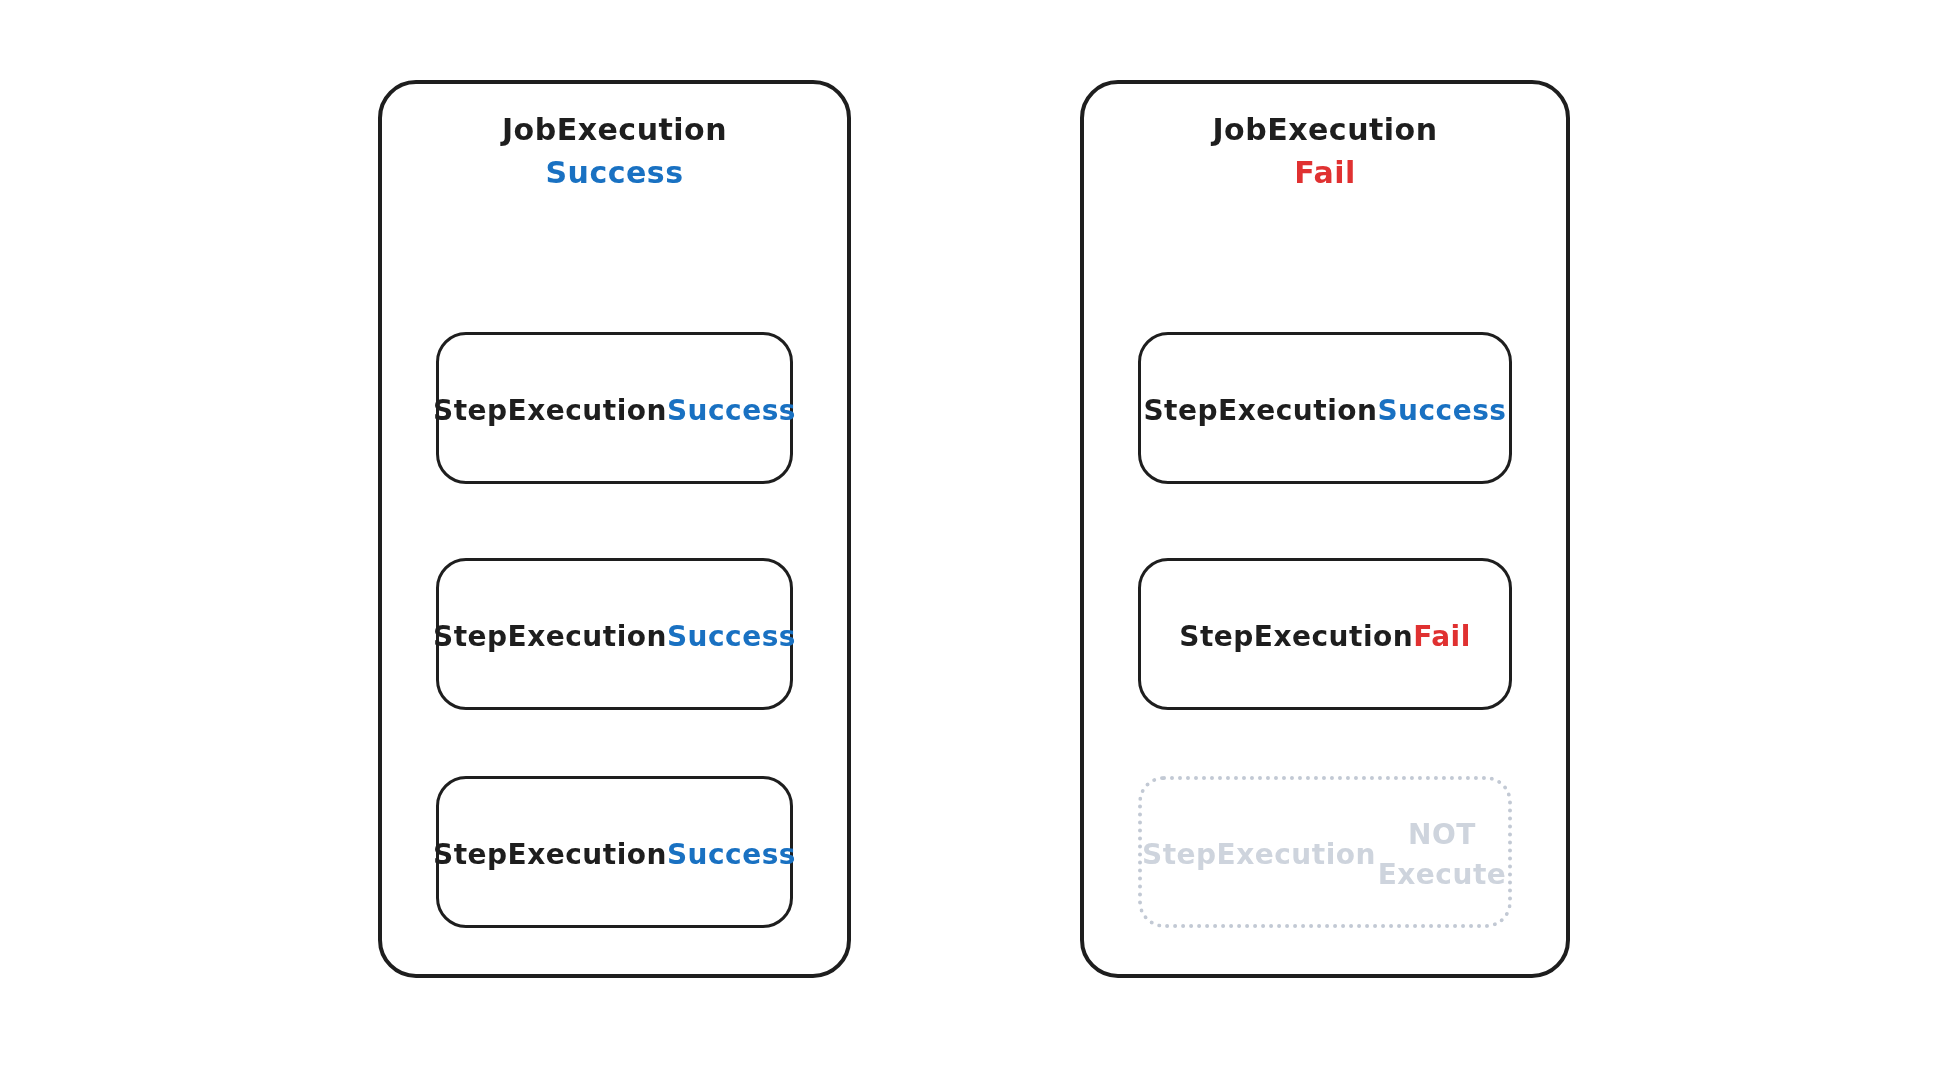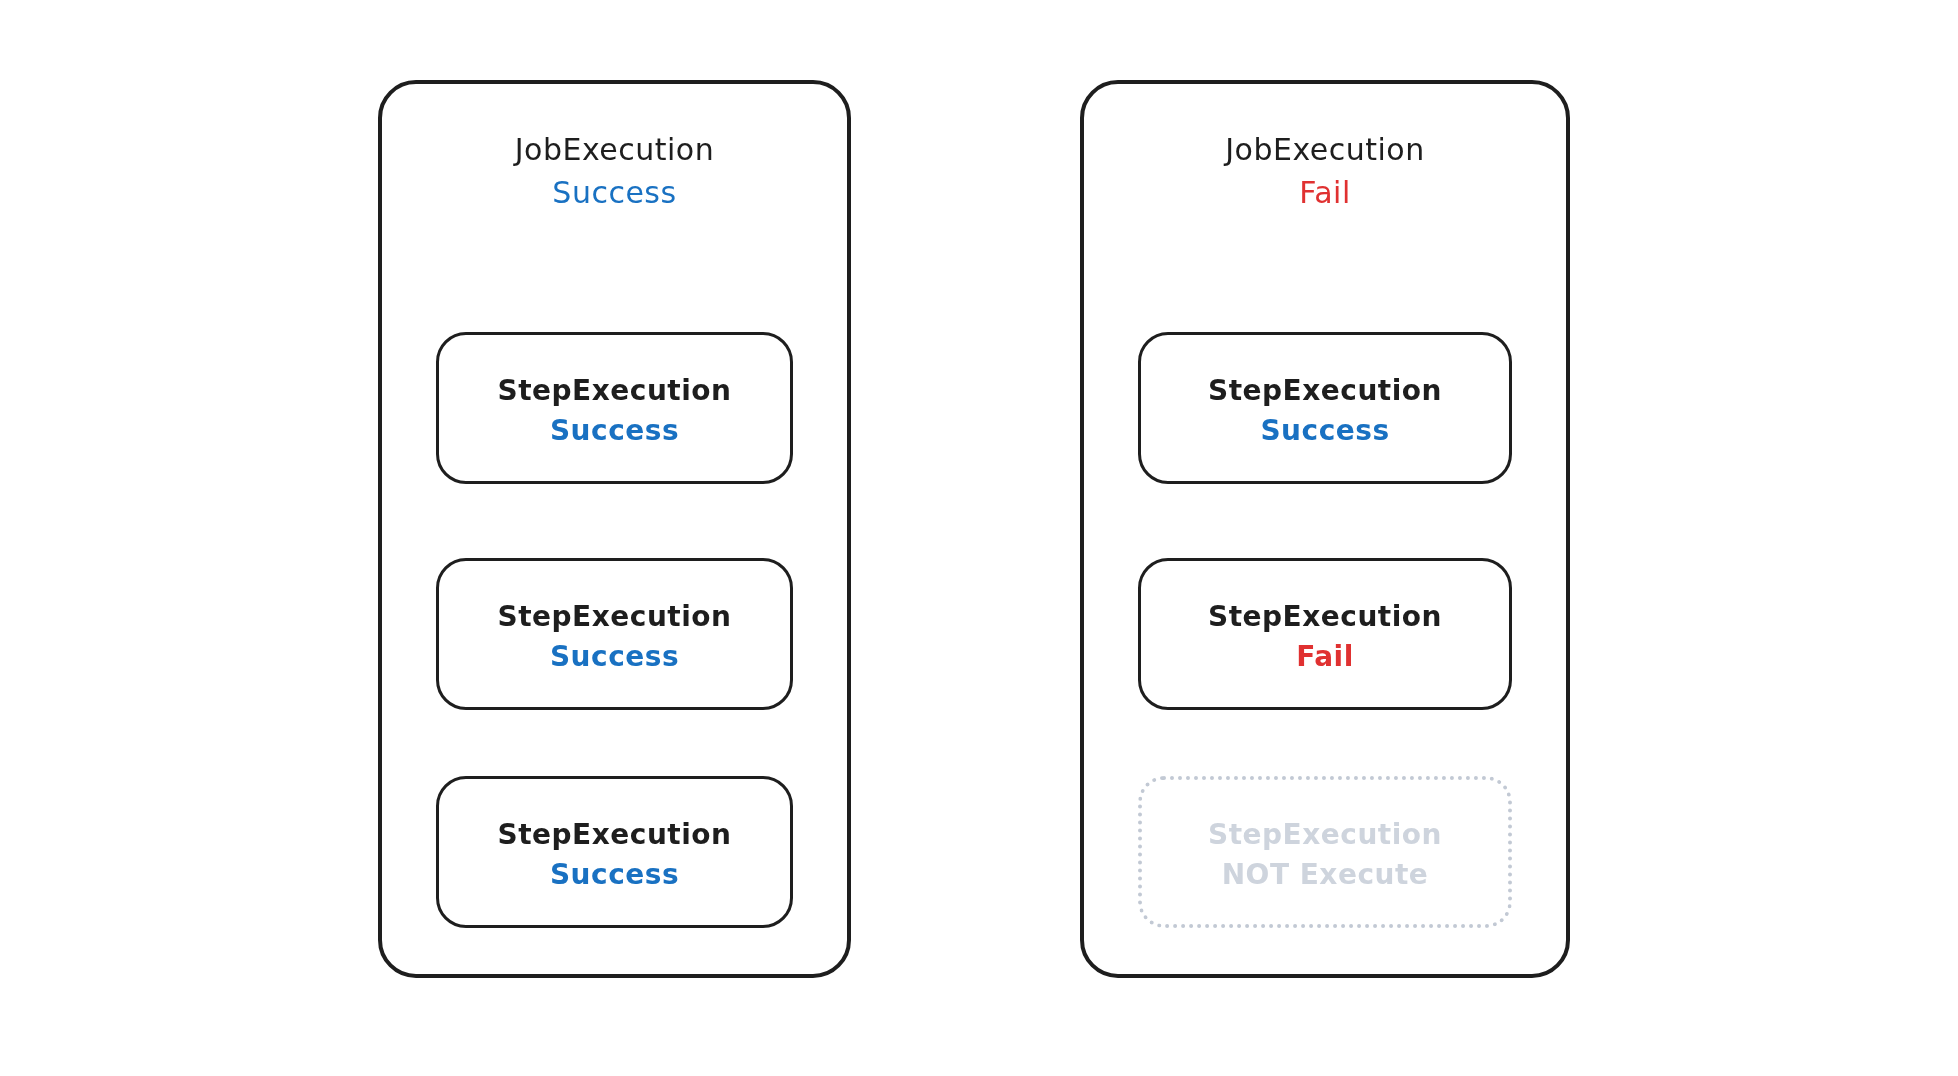--- a/index.html
+++ b/index.html
@@ -21,43 +21,43 @@
     height: 898px;
     box-sizing: border-box;
     background: #ffffff;
     border: 4px solid var(--ink);
     border-radius: 38px;
   }
   #job-card-left  { left: 378px;  width: 473px; }
   #job-card-right { left: 1080px; width: 490px; }
 
   .job-header {
-    margin-top: 44px;
+    margin-top: 24px;
     text-align: center;
     font-size: 30px;
     line-height: 43px;
-    font-weight: 400;
+    font-weight: 700;
     color: var(--ink);
     letter-spacing: 0.5px;
   }
   .status.success { color: var(--success); text-align: center; }
   .status.fail    { color: var(--fail); }
   .status.muted   { color: var(--muted_text); }
 
   .step-card {
     position: absolute;
     left: 54px;
     right: 54px;
     height: 152px;
     box-sizing: border-box;
     background: #ffffff;
     border: 3.5px solid var(--ink);
     border-radius: 30px;
     display: flex;
-    flex-direction: column;
+    flex-direction: row;
     justify-content: center;
     align-items: center;
     text-align: center;
     font-size: 28px;
     line-height: 40px;
     font-weight: 600;
     color: var(--ink);
     letter-spacing: 0.5px;
     padding-top: 6px;
   }

